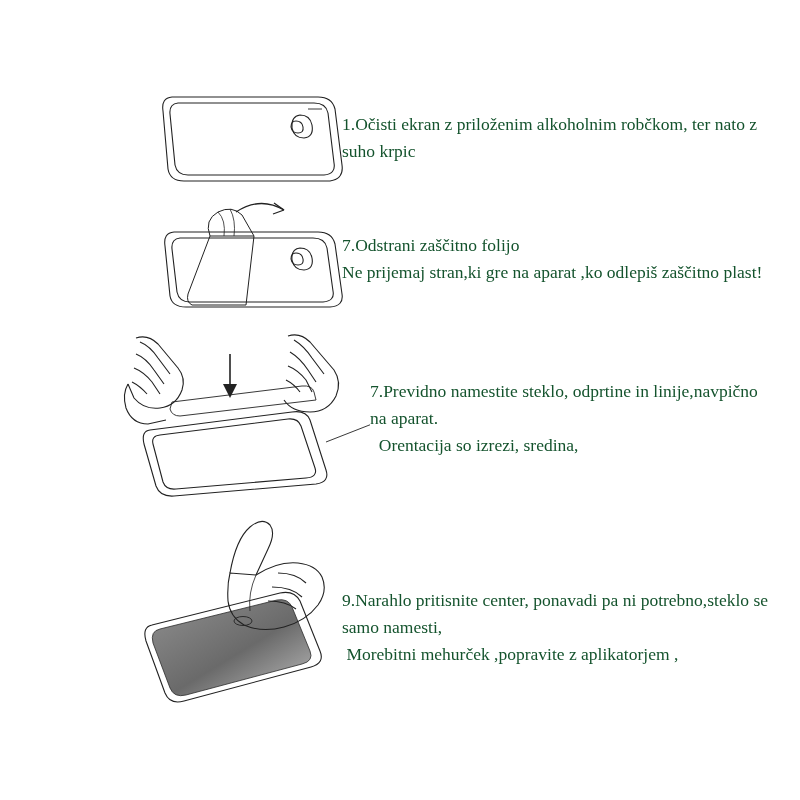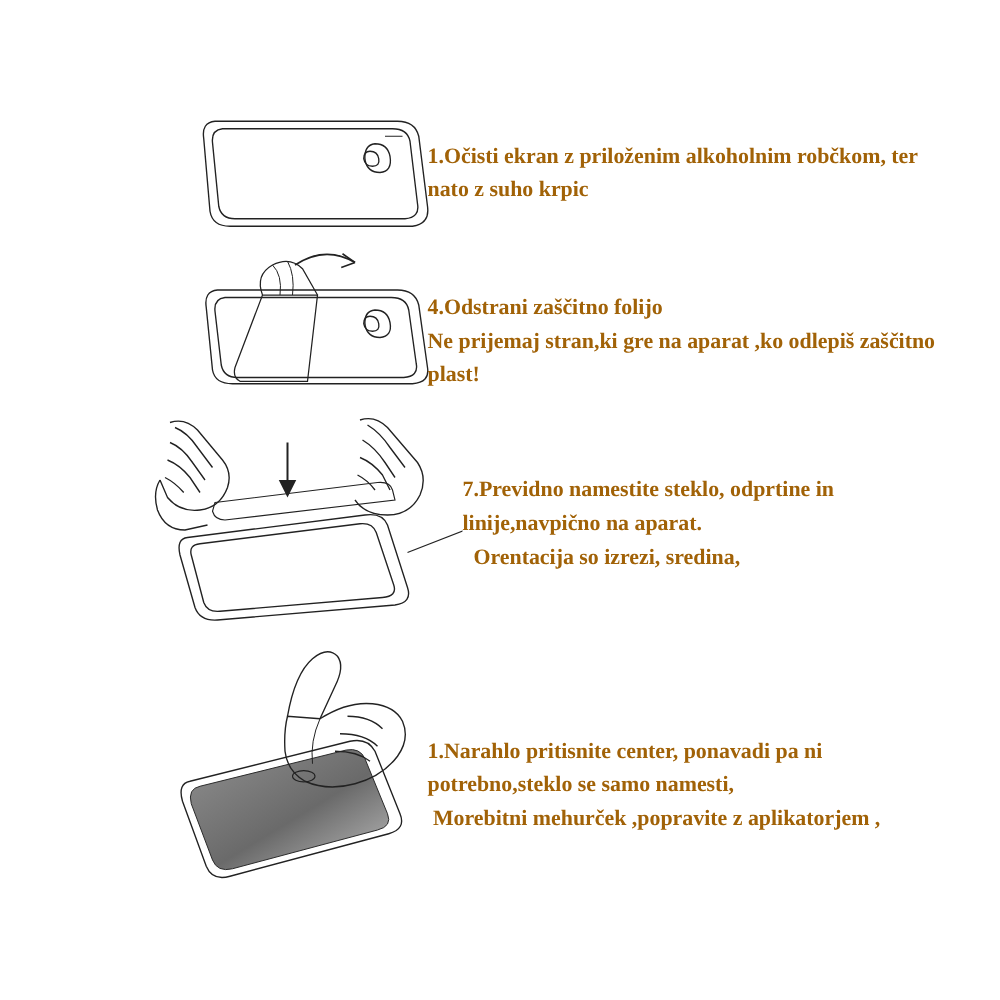--- a/index.html
+++ b/index.html
@@ -30,23 +30,23 @@
   .step-art {
     position: absolute;
     left: 0;
     top: 0;
   }
   .step-text {
     position: absolute;
     font-family: "Liberation Serif", serif;
     font-size: 17.5px;
     line-height: 1.55;
-    color: #a16207;
+    color: #14532d;
     white-space: pre-wrap;
-    font-weight: 700;
+    font-weight: 400;
   }
 
   
   #step1 { left: 150px; top: 85px; width: 620px; height: 110px; }
   #step1-text { left: 192px; top: 26px; width: 420px; }
 
   
   #step2 { left: 150px; top: 190px; width: 620px; height: 125px; }
   #step2-text { left: 192px; top: 42px; width: 430px; }
 
@@ -87,21 +87,21 @@
 
         <path d="M60,46 L104,46 L96,115 L42,115 Q36,112 38,104 Z" stroke-width="1"></path>
         <path d="M60,46 Q54,30 68,22 Q82,15 92,25 L104,46" stroke-width="1"></path>
         <path d="M68,22 Q76,30 74,46" stroke-width="0.8"></path>
         <path d="M80,19 Q86,30 84,46" stroke-width="0.8"></path>
 
         <path d="M86,22 Q110,6 134,20" stroke-width="1.3"></path>
         <path d="M134,20 L124,13 M134,20 L123,24" stroke-width="1.3"></path>
       </g>
     </svg>
-    <div class="step-text" id="step2-text">4.Odstrani zaščitno folijo
+    <div class="step-text" id="step2-text">7.Odstrani zaščitno folijo
 Ne prijemaj stran,ki gre na aparat ,ko odlepiš zaščitno plast!</div>
   </div>
 
   <div class="step" id="step3">
     <svg class="step-art" width="250" height="180" viewBox="0 0 250 180">
       <g fill="none" stroke="#222222" stroke-width="1.1">
 
         <path d="M16,18 Q28,14 38,24 L58,48 Q66,58 62,70 Q56,86 40,88 Q24,90 14,78 L8,64"></path>
         <path d="M20,22 Q30,26 38,38 L50,54"></path>
         <path d="M16,34 Q26,38 34,50 L44,64"></path>
@@ -148,17 +148,17 @@
         <path d="M120,58 Q126,24 140,12 Q152,2 160,10 Q166,18 158,34 L146,60"></path>
         <path d="M146,60 Q168,46 188,48 Q206,50 212,62 Q218,76 208,90 Q196,106 174,112 Q152,118 134,110 Q120,102 118,86 Q117,70 120,58 Z"></path>
         <path d="M168,58 Q186,58 196,68"></path>
         <path d="M162,72 Q182,72 192,82"></path>
         <path d="M158,86 Q176,86 186,94"></path>
         <path d="M146,60 Q138,78 140,96" stroke-width="0.8"></path>
 
         <ellipse cx="133" cy="106" rx="9" ry="4.5" stroke-width="0.9"></ellipse>
       </g>
     </svg>
-    <div class="step-text" id="step4-text">1.Narahlo pritisnite center, ponavadi pa ni potrebno,steklo se samo namesti,
+    <div class="step-text" id="step4-text">9.Narahlo pritisnite center, ponavadi pa ni potrebno,steklo se samo namesti,
  Morebitni mehurček ,popravite z aplikatorjem ,</div>
   </div>
 
 </div>
 
 </body></html>

